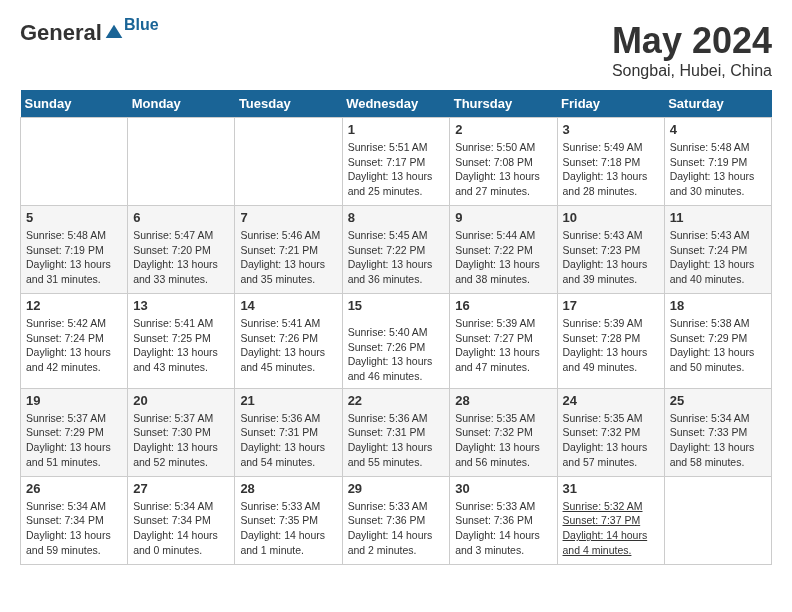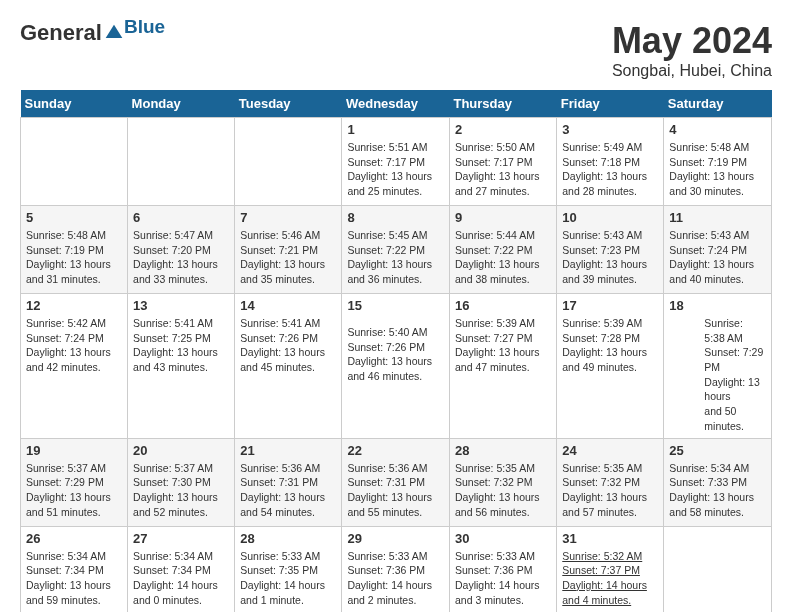--- a/index.html
+++ b/index.html
@@ -24,21 +24,21 @@
     .logo-text {
       display: flex;
       align-items: center;
     }
     .logo-general {
       font-size: 22px;
       font-weight: bold;
       color: #333;
     }
     .logo-blue {
-      font-size: 19px;
+      font-size: 16px;
       font-weight: bold;
       color: #1a6496;
     }
     .logo-icon {
       width: 20px;
       height: 20px;
       margin-left: 2px;
     }
     .title-area {
       text-align: right;
@@ -133,21 +133,21 @@
         <td>
           <div class="day-number">1</div>
           <div class="day-info" style="white-space: pre-line;">Sunrise: 5:51 AM
 Sunset: 7:17 PM
 Daylight: 13 hours
 and 25 minutes.</div>
         </td>
         <td>
           <div class="day-number">2</div>
           <div class="day-info" style="white-space: pre-line;">Sunrise: 5:50 AM
-Sunset: 7:17 PM
+Sunset: 7:08 PM
 Daylight: 13 hours
 and 27 minutes.</div>
         </td>
         <td>
           <div class="day-number">3</div>
           <div class="day-info" style="white-space: pre-line;">Sunrise: 5:49 AM
 Sunset: 7:18 PM
 Daylight: 13 hours
 and 28 minutes.</div>
         </td>
@@ -248,21 +248,21 @@
         </td>
         <td>
           <div class="day-number">17</div>
           <div class="day-info" style="white-space: pre-line;">Sunrise: 5:39 AM
 Sunset: 7:28 PM
 Daylight: 13 hours
 and 49 minutes.</div>
         </td>
         <td>
           <div class="day-number">18</div>
-          <div class="day-info" style="white-space: pre-line; margin-left: 35px;">Sunrise: 5:38 AM
+          <div class="day-info" style="white-space: pre-line;">Sunrise: 5:38 AM
 Sunset: 7:29 PM
 Daylight: 13 hours
 and 50 minutes.</div>
         </td>
       </tr>
       <tr class="week-row">
         <td>
           <div class="day-number">19</div>
           <div class="day-info" style="white-space: pre-line;">Sunrise: 5:37 AM
 Sunset: 7:29 PM

